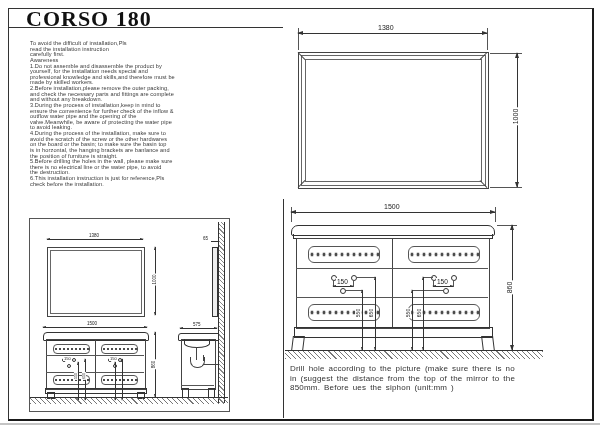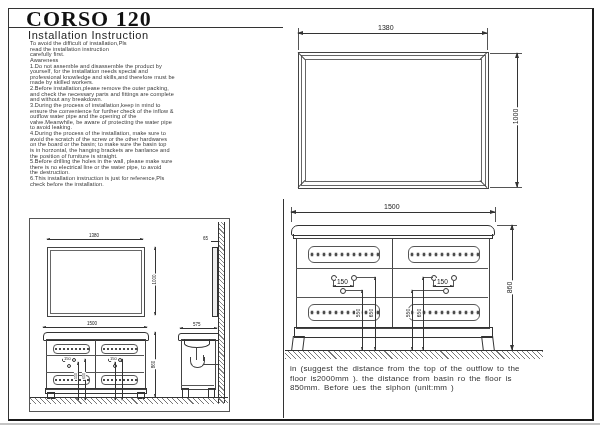--- a/index.html
+++ b/index.html
@@ -48,22 +48,21 @@
   .thin{border-width:1px;border-color:#666;}
 </style>
 </head>
 <body>
 
 <div id="sheet">
 
   <div class="abs" style="left:8px;top:8px;width:583px;height:410px;border:1px solid #333;border-right:2px solid #1a1a1a;border-bottom:2px solid #1a1a1a;"></div>
   <div class="abs" style="left:0;top:423px;width:600px;height:2px;background:#c4c4c4;"></div>
 
-  <div id="title">CORSO 120</div>
-  <div id="subtitle">Installation Instruction</div>
+  <div id="title">CORSO 180</div>
   <div class="abs" style="left:9px;top:27px;width:274px;height:1px;background:#333;"></div>
 
   <div class="abs" style="left:283px;top:199px;width:1px;height:219px;background:#333;"></div>
 
   <div id="instr">
       <div class="line">To avoid the difficult of installation,Pls</div>
       <div class="line">read the installation instruction</div>
       <div class="line">carefully first.</div>
       <div class="line">Awareness</div>
       <div class="line">1.Do not assemble and disassemble the product by</div>
@@ -194,22 +193,22 @@
     <div class="dimv" style="left:512px;top:225px;height:125px;">
       <span class="av-t"></span>
         <span class="av-b"></span>
     </div>
     <div class="dlabel vlabel" style="left:503px;top:284px;">860</div>
 
     <div class="hatch" style="left:285px;top:350px;width:258px;height:8px;"></div>
   </div>
 
   <div id="note">
-      <div class="line">in (suggest the distance from the top of the outflow to the</div>
-      <div class="line">floor is2000mm ). the distance from basin ro the floor is</div>
+      <div class="line">Drill hole according to the picture (make sure there is no</div>
+      <div class="line">in (suggest the distance from the top of the mirror to the</div>
       <div class="line">850mm. Before ues the siphon (unit:mm )</div>
     </div>
 
   <div class="frame" style="left:29px;top:218px;width:199px;height:192px;border-color:#555;"></div>
 
   <div>
 
     <div class="dimh sm" style="left:47px;top:239px;width:96px;">
         <span class="ah-l"></span>
         <span class="ah-r"></span>

